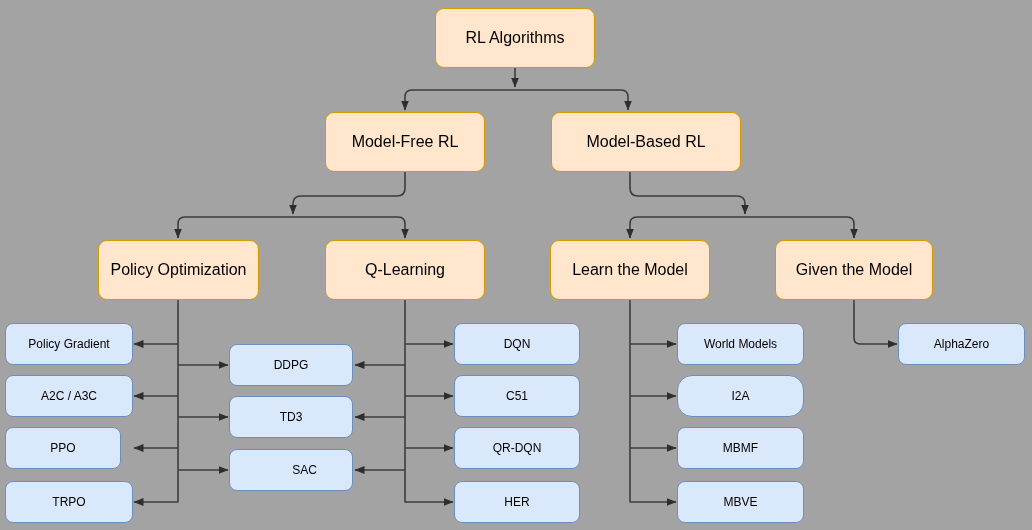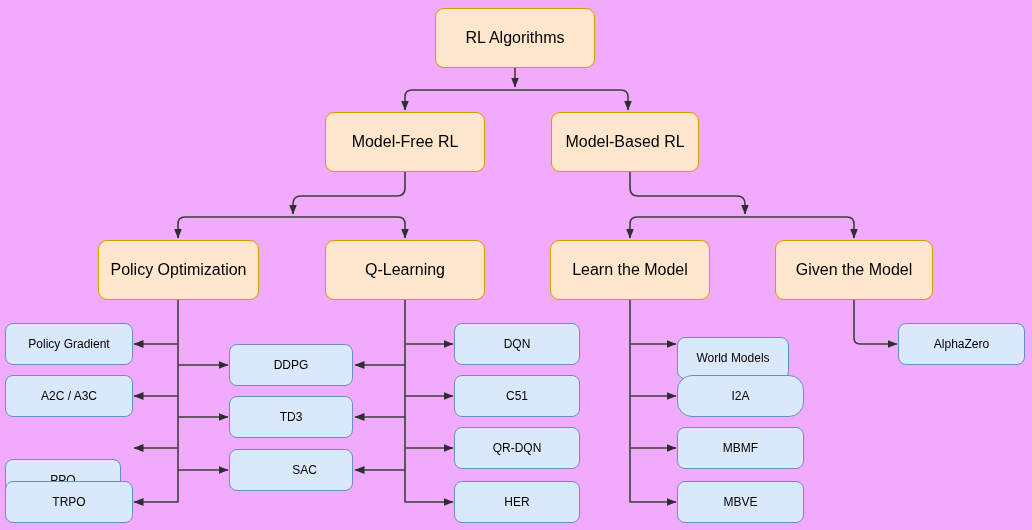--- a/index.html
+++ b/index.html
@@ -5,21 +5,21 @@
   html, body {
     margin: 0;
     padding: 0;
     background: #fbfbfb;
     font-family: "Liberation Sans", sans-serif;
   }
   #canvas {
     position: relative;
     width: 1032px;
     height: 530px;
-    background: #f0abfc;
+    background: #a3a3a3;
     overflow: hidden;
   }
   #edges {
     position: absolute;
     left: 0;
     top: 0;
   }
   .edge {
     fill: none;
     stroke: #3d3d3d;
@@ -95,40 +95,40 @@
     <path class="edge" d="M630 300 L630 502 L676 502" marker-end="url(#ad)"></path>
     <path class="edge" d="M630 344 L676 344" marker-end="url(#ad)"></path>
     <path class="edge" d="M630 396 L676 396" marker-end="url(#ad)"></path>
     <path class="edge" d="M630 448 L676 448" marker-end="url(#ad)"></path>
 
     <path class="edge" d="M854 300 L854 338 Q854 344 860 344 L897 344" marker-end="url(#ad)"></path>
   </svg>
 
   <div class="node cat" style="left:435px; top:8px; width:160px;">RL Algorithms</div>
   <div class="node cat" style="left:325px; top:112px; width:160px;text-align:center;">Model-Free RL</div>
-  <div class="node cat" style="left:551px; top:112px; width:148px;">Model-Based RL</div>
+  <div class="node cat" style="left:551px; top:112px; width:190px;">Model-Based RL</div>
   <div class="node cat" style="left:98px; top:240px; width:161px;">Policy Optimization</div>
   <div class="node cat" style="left:325px; top:240px; width:160px;">Q-Learning</div>
   <div class="node cat" style="left:550px; top:240px; width:160px;">Learn the Model</div>
   <div class="node cat" style="left:775px; top:240px; width:158px;">Given the Model</div>
 
   <div class="node leaf" style="left:5px; top:323px; width:128px;">Policy Gradient</div>
   <div class="node leaf" style="left:5px; top:375px; width:128px;">A2C / A3C</div>
-  <div class="node leaf" style="left:5px; top:427px; width:116px;margin-top:32px;">PPO</div>
+  <div class="node leaf" style="left:5px; top:427px; width:116px;">PPO</div>
   <div class="node leaf" style="left:5px; top:481px; width:128px;">TRPO</div>
 
   <div class="node leaf" style="left:229px; top:344px; width:124px;">DDPG</div>
   <div class="node leaf" style="left:229px; top:396px; width:124px;">TD3</div>
   <div class="node leaf" style="left:229px; top:449px; width:124px;padding-left:27px;">SAC</div>
 
   <div class="node leaf" style="left:454px; top:323px; width:126px;">DQN</div>
   <div class="node leaf" style="left:454px; top:375px; width:126px;">C51</div>
   <div class="node leaf" style="left:454px; top:427px; width:126px;">QR-DQN</div>
   <div class="node leaf" style="left:454px; top:481px; width:126px;">HER</div>
 
-  <div class="node leaf" style="left:677px; top:337px; width:112px;">World Models</div>
+  <div class="node leaf" style="left:677px; top:323px; width:127px;">World Models</div>
   <div class="node leaf" style="left:677px; top:375px; width:127px;border-radius:15px;">I2A</div>
   <div class="node leaf" style="left:677px; top:427px; width:127px;">MBMF</div>
   <div class="node leaf" style="left:677px; top:481px; width:127px;">MBVE</div>
 
   <div class="node leaf" style="left:898px; top:323px; width:127px;">AlphaZero</div>
 
 </div>
 
 </body></html>

